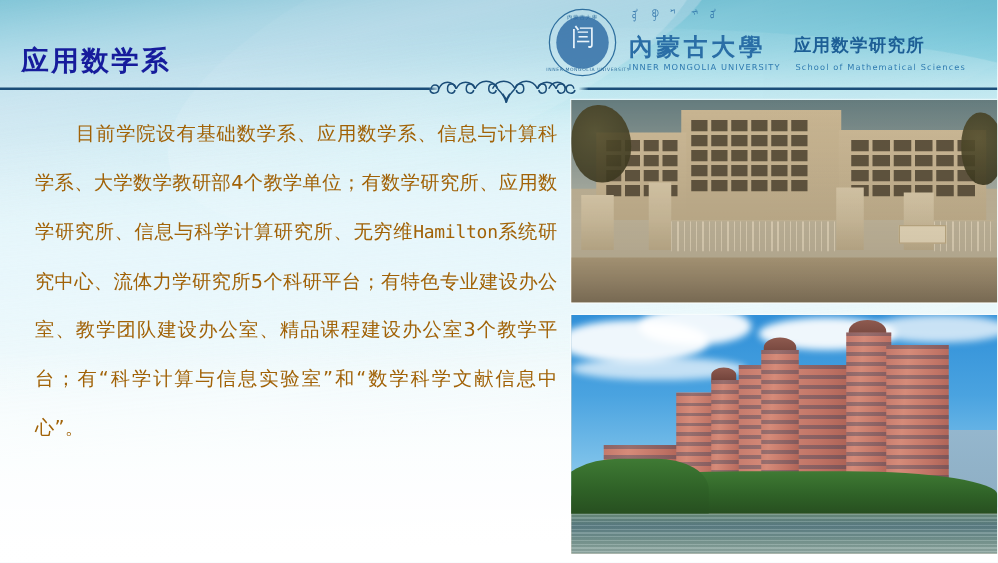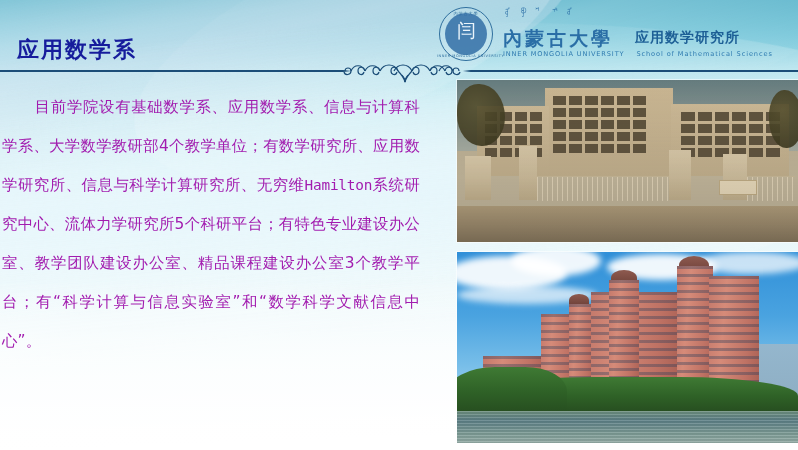--- a/index.html
+++ b/index.html
@@ -222,25 +222,25 @@
   }
   .ornament {
     position: absolute;
     left: 342px; top: 60px;
     width: 126px; height: 24px;
   }
 
   
   .body-text {
     position: absolute;
-    left: 2px; top: 88px;
+    left: 28px; top: 88px;
     width: 418px;
     font-size: 15.4px;
     line-height: 39px;
-    color: #a21caf;
+    color: #a16207;
     font-family: "DejaVu Sans", "Liberation Sans", sans-serif;
     text-align: justify;
     text-justify: inter-ideograph;
     letter-spacing: .2px;
   }
   .body-text .indent { display: inline-block; width: 2.1em; }
   .body-text .latin {
     font-family: "DejaVu Sans Mono", "Liberation Mono", monospace;
     font-size: 14.4px;
     letter-spacing: -0.2px;

